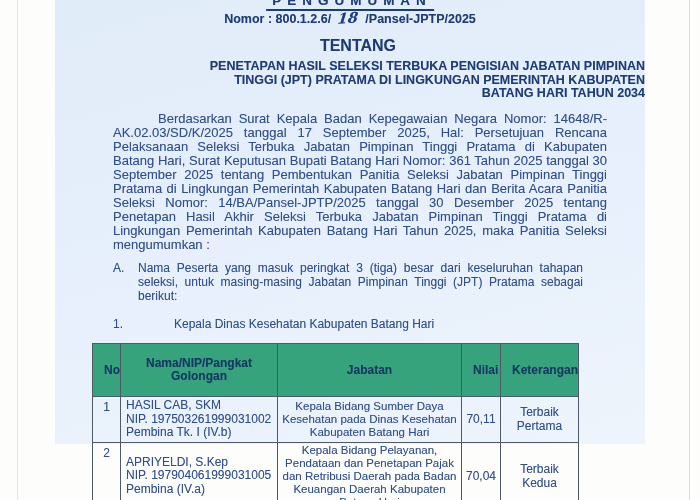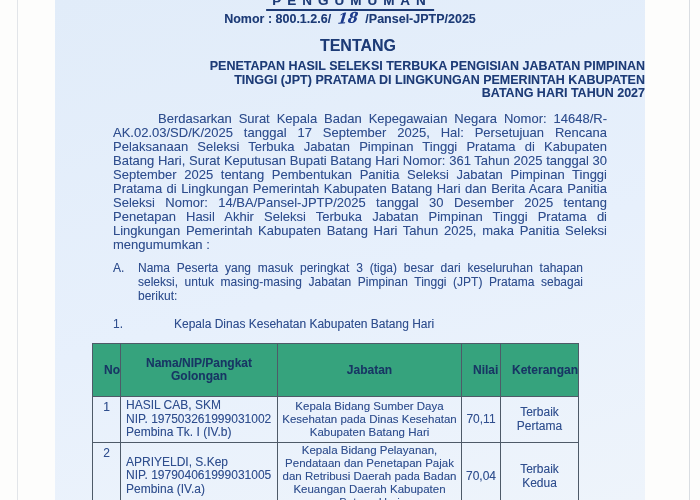--- a/index.html
+++ b/index.html
@@ -7,21 +7,21 @@
     width:700px;height:500px;overflow:hidden;position:relative;
     background:#fdfdfc;
     font-family:"Liberation Sans", sans-serif;
   }
   .photo{position:absolute;inset:0;}
   .edge-line{position:absolute;top:0;bottom:0;width:1px;background:#e2e5e9;}
   .edge-line.left{left:17px;}
   .edge-line.right{left:689px;background:#d9dde2;}
 
   .paper{
-    position:absolute;left:55px;top:0;width:590px;height:500px;
+    position:absolute;left:55px;top:0;width:590px;height:444px;
     background:linear-gradient(165deg,#e1ecf9 0%,#e7f0fc 55%,#eef4fb 100%);
     color:#2f4e8e;
     text-shadow:0 0 .4px rgba(44,76,140,.35);
   }
 
   
   .pengumuman{
     position:absolute;top:-7px;left:50%;transform:translateX(-50%);
     font-weight:bold;font-size:13.5px;letter-spacing:6px;color:#1d3b76;
     border-bottom:2px solid #1d3b76;padding:0 2px 1px 6px;white-space:nowrap;
@@ -90,21 +90,21 @@
 
     <div class="nomor">
       <span>Nomor : 800.1.2.6/</span><span class="hand">18</span><span>/Pansel-JPTP/2025</span>
     </div>
 
     <div class="tentang">TENTANG</div>
 
     <div class="title">
       <div>PENETAPAN HASIL SELEKSI TERBUKA PENGISIAN JABATAN PIMPINAN</div>
       <div>TINGGI (JPT) PRATAMA DI LINGKUNGAN PEMERINTAH KABUPATEN</div>
-      <div>BATANG HARI TAHUN 2027</div>
+      <div>BATANG HARI TAHUN 2034</div>
     </div>
 
     <div class="para">Berdasarkan Surat Kepala Badan Kepegawaian Negara Nomor: 14648/R-AK.02.03/SD/K/2025 tanggal 17 September 2025, Hal: Persetujuan Rencana Pelaksanaan Seleksi Terbuka Jabatan Pimpinan Tinggi Pratama di Kabupaten Batang Hari, Surat Keputusan Bupati Batang Hari Nomor: 361 Tahun 2025 tanggal 30 September 2025 tentang Pembentukan Panitia Seleksi Jabatan Pimpinan Tinggi Pratama di Lingkungan Pemerintah Kabupaten Batang Hari dan Berita Acara Panitia Seleksi Nomor: 14/BA/Pansel-JPTP/2025 tanggal 30 Desember 2025 tentang Penetapan Hasil Akhir Seleksi Terbuka Jabatan Pimpinan Tinggi Pratama di Lingkungan Pemerintah Kabupaten Batang Hari Tahun 2025, maka Panitia Seleksi mengumumkan :</div>
 
     <div class="hang secA">
       <span class="lbl">A.</span>
       <span class="txt">Nama Peserta yang masuk peringkat 3 (tiga) besar dari keseluruhan tahapan seleksi, untuk masing-masing Jabatan Pimpinan Tinggi (JPT) Pratama sebagai berikut:</span>
     </div>
 
     <div class="hang item1">

